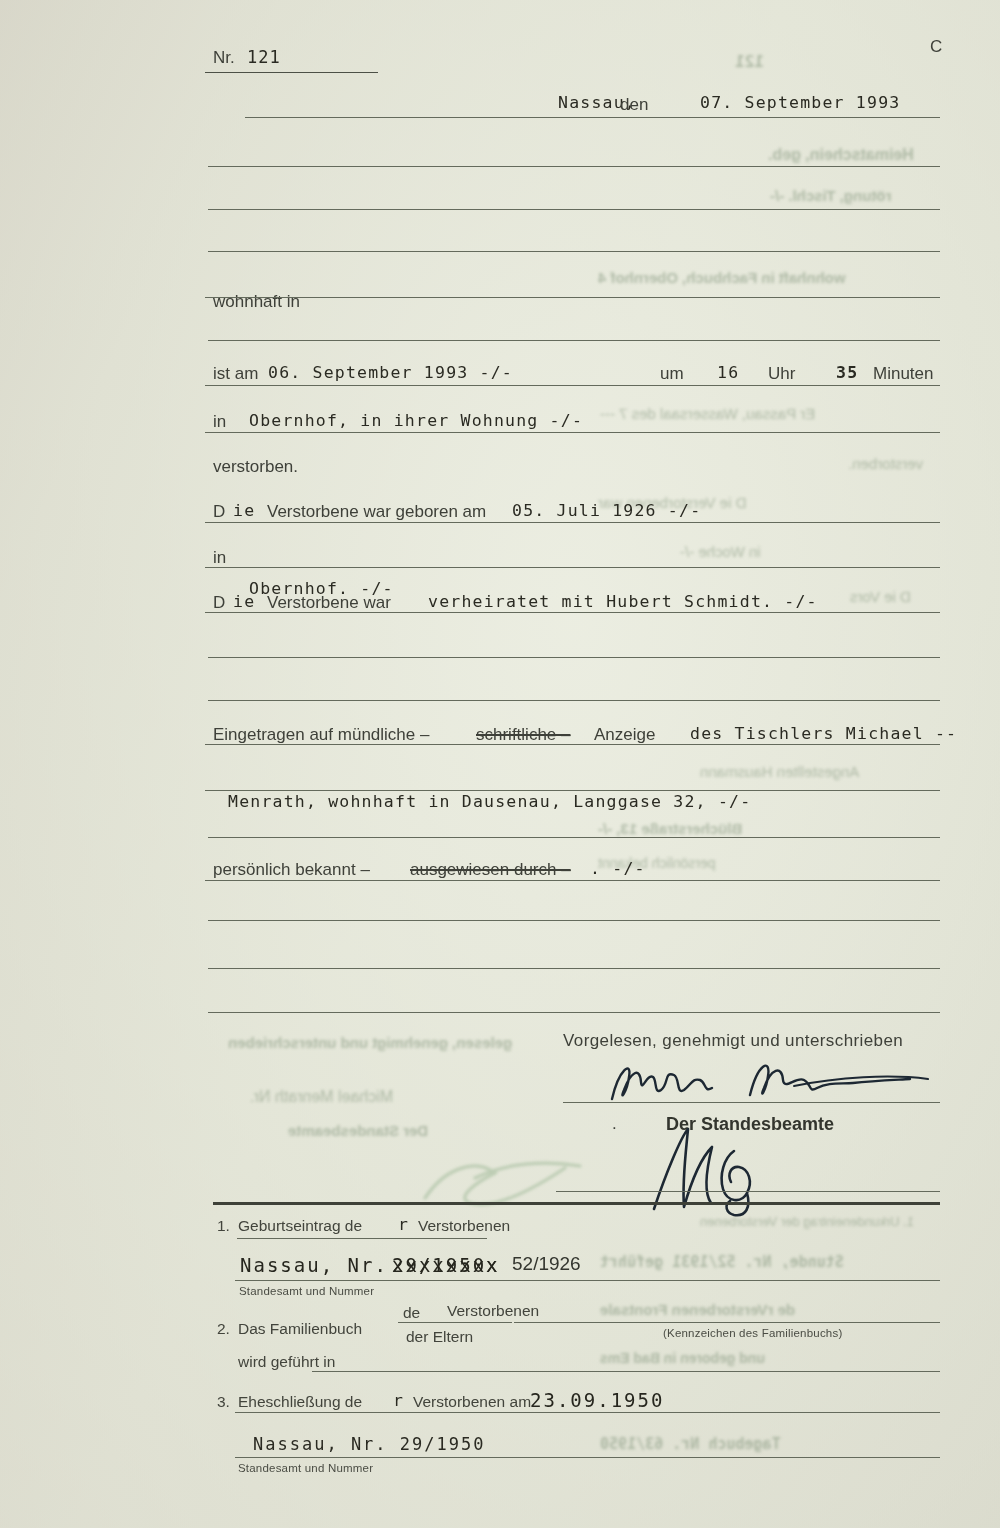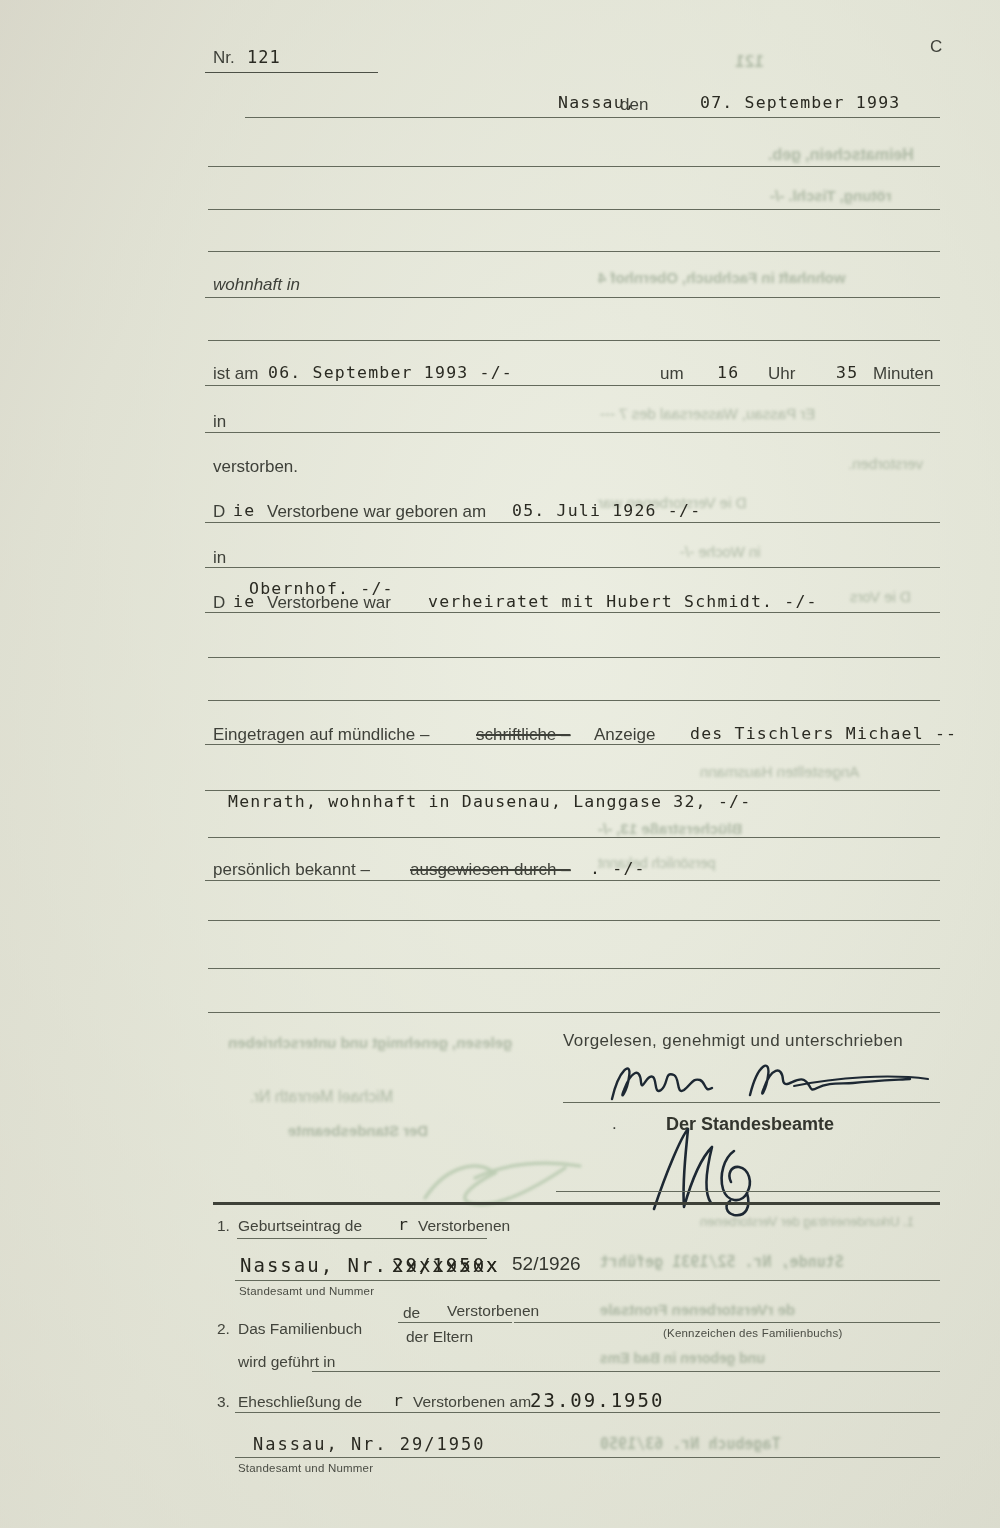--- a/index.html
+++ b/index.html
@@ -71,36 +71,37 @@
   <span class="abs typ" style="left:700px;top:93px;">07. September 1993</span>
   <div class="rule" style="left:245px;top:117px;width:695px;"></div>
 
   
   <div class="rule" style="left:208px;top:166px;width:732px;"></div>
 
   <div class="rule" style="left:208px;top:209px;width:732px;"></div>
   <div class="rule" style="left:208px;top:251px;width:732px;"></div>
 
   
-  <span class="abs lbl" style="left:213px;top:275px;font-style:italic;">wohnhaft in</span>
+  <span class="abs lbl" style="left:213px;top:292px;">wohnhaft in</span>
   <div class="rule" style="left:205px;top:297px;width:735px;"></div>
 
   <div class="rule" style="left:208px;top:340px;width:732px;"></div>
 
   
   <span class="abs lbl" style="left:213px;top:364px;">ist am</span>
   <span class="abs typ" style="left:268px;top:363px;">06. September 1993 -/-</span>
   <span class="abs lbl" style="left:660px;top:364px;">um</span>
   <span class="abs typ" style="left:717px;top:363px;">16</span>
   <span class="abs lbl" style="left:768px;top:364px;">Uhr</span>
-  <span class="abs typ" style="left:836px;top:363px;">35</span>
+  <span class="abs typ" style="left:836px;top:363px;font-weight:bold;">35</span>
   <span class="abs lbl" style="left:873px;top:364px;">Minuten</span>
   <div class="rule" style="left:205px;top:385px;width:735px;"></div>
 
   <span class="abs lbl" style="left:213px;top:412px;">in</span>
+  <span class="abs typ" style="left:249px;top:411px;">Obernhof, in ihrer Wohnung -/-</span>
   <div class="rule" style="left:205px;top:432px;width:735px;"></div>
 
   <span class="abs lbl" style="left:213px;top:457px;">verstorben.</span>
 
   
   <span class="abs lbl" style="left:213px;top:502px;">D</span>
   <span class="abs typ" style="left:233px;top:501px;">ie</span>
   <span class="abs lbl" style="left:267px;top:502px;">Verstorbene war geboren am</span>
   <span class="abs typ" style="left:512px;top:501px;">05. Juli 1926 -/-</span>
   <div class="rule" style="left:205px;top:522px;width:735px;"></div>

